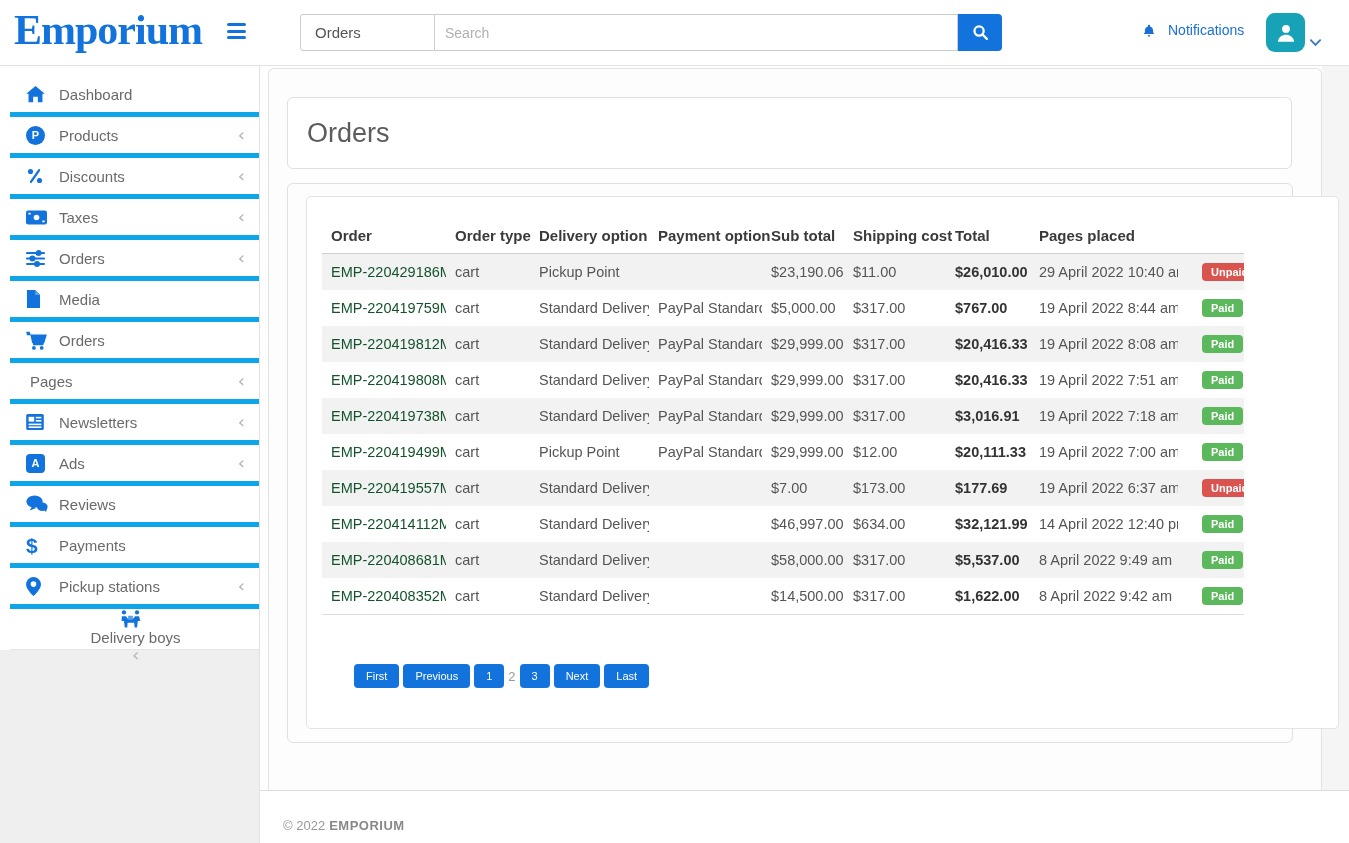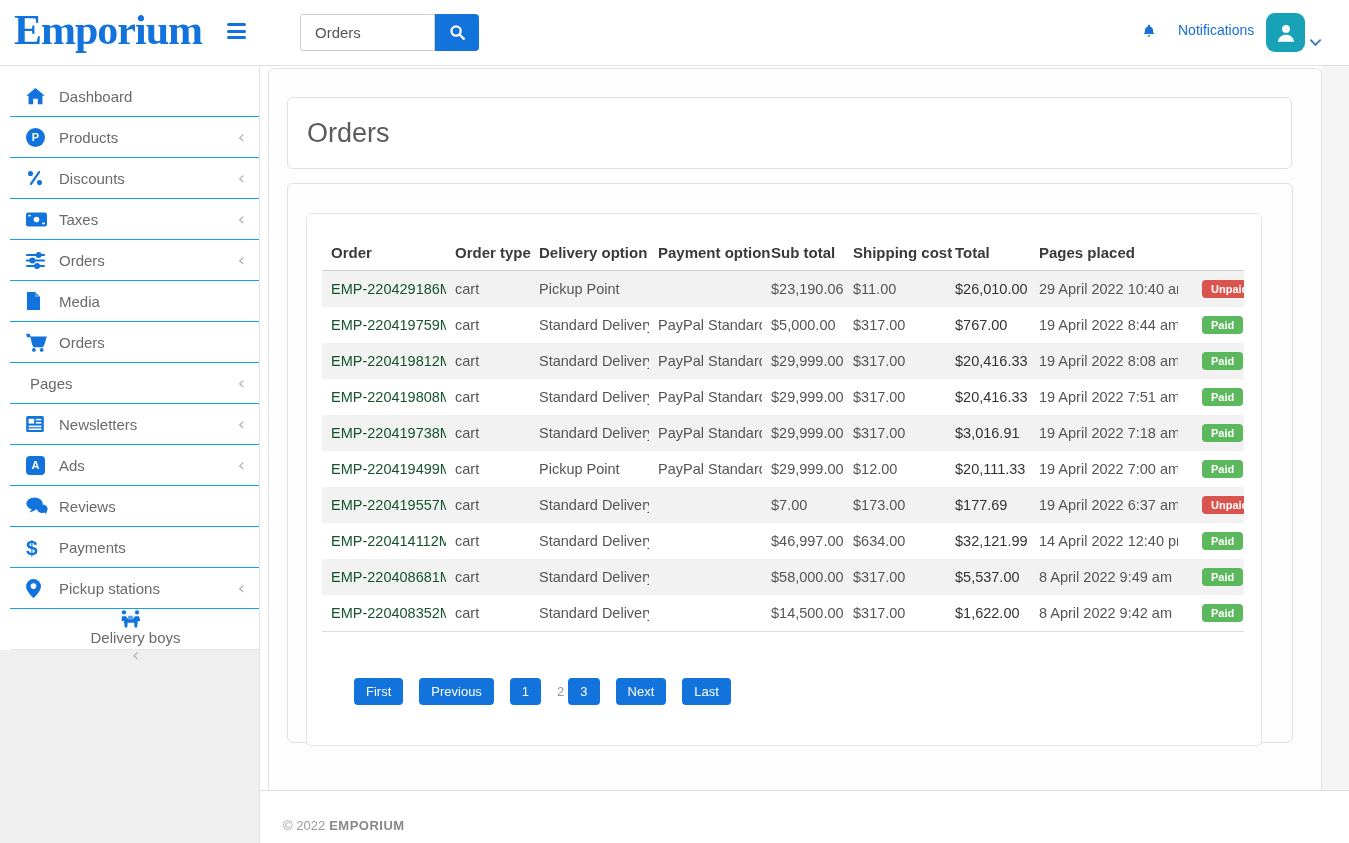--- a/index.html
+++ b/index.html
@@ -12,59 +12,59 @@
   .brand { position:absolute; left:14px; top:6px; font-family:"Liberation Serif", serif; font-weight:bold; font-size:42px; color:#1273dd; letter-spacing:-1px; }
   .hamburger { position:absolute; left:227px; top:23px; width:19px; height:18px; cursor:pointer; }
   .hamburger i { display:block; height:3px; background:#1273dd; border-radius:2px; margin-bottom:3.5px; }
 
   .search-group { position:absolute; left:300px; top:14px; height:37px; display:flex; }
   .search-select { width:135px; height:37px; border:1px solid #ccc; border-radius:3px 0 0 3px; background:#fff; font-size:15px; color:#555; display:flex; align-items:center; padding-left:14px; cursor:pointer; }
   .search-input { width:523px; height:37px; border:1px solid #ccc; border-left:none; font-size:14px; color:#555; padding-left:10px; outline:none; font-family:"Liberation Sans", sans-serif; }
   .search-input::placeholder { color:#b0b0b0; }
   .search-btn { width:44px; height:37px; background:#1273dd; border:none; border-radius:0 4px 4px 0; display:flex; align-items:center; justify-content:center; cursor:pointer; }
 
-  .notif { position:absolute; left:1142px; top:22px; display:flex; align-items:center; gap:22px; color:#1a6fd6; font-size:14px; cursor:pointer; }
+  .notif { position:absolute; left:1142px; top:22px; display:flex; align-items:center; gap:12px; color:#1a6fd6; font-size:14px; cursor:pointer; }
   .avatar { position:absolute; left:1266px; top:13px; width:39px; height:39px; background:#17a2b8; border-radius:9px; display:flex; align-items:center; justify-content:center; cursor:pointer; }
   .avatar-caret { position:absolute; left:1309px; top:38px; cursor:pointer; }
 
   
   .sidebar { position:absolute; left:0; top:66px; width:260px; height:777px; background:#efefef; border-right:1px solid #e2e2e2; }
   .sidebar-nav { background:#fff; padding-top:10px; }
-  .sidebar-item { display:flex; align-items:center; height:41px; padding-left:16px; padding-right:14px; margin-left:10px; border-bottom:1px solid #0ea5e9; cursor:pointer; }
+  .sidebar-item { display:flex; align-items:center; height:41px; padding-left:16px; padding-right:14px; margin-left:10px; border-bottom:5px solid #0ea5e9; cursor:pointer; }
   .sidebar-item:last-child { border-bottom:1px solid #e5e5e5;flex-direction:column; }
   .si-icon { width:24px; height:20px; display:flex; align-items:center; justify-content:flex-start; margin-right:9px; flex:none; }
   .si-label { font-size:15px; color:#6a6a6a; flex:1; white-space:nowrap; }
   .sidebar-item.no-icon .si-label { padding-left:4px; }
   .si-chevron { color:#b3b3b3; font-size:18px; line-height:1; font-family:"DejaVu Sans", sans-serif; }
   .badge-circle { width:19px; height:19px; border-radius:50%; background:#1273dd; color:#fff; font-size:11px; font-weight:bold; display:flex; align-items:center; justify-content:center; }
   .badge-square { width:19px; height:19px; border-radius:4px; background:#1273dd; color:#fff; font-size:11px; font-weight:bold; display:flex; align-items:center; justify-content:center; }
   .glyph-ic { color:#1273dd; font-size:19px; font-weight:bold; line-height:1; }
 
   
   .main-wrapper { position:absolute; left:268px; top:68px; width:1054px; height:722px; background:#fdfdfd; border:1px solid #e2e2e2; border-bottom:none; border-radius:6px 6px 0 0; }
   .scroll-strip { position:absolute; left:1322px; top:66px; width:27px; height:724px; background:#f5f5f5; }
   .title-card { position:absolute; left:287px; top:97px; width:1005px; height:72px; background:#fff; border:1px solid #e0e0e0; border-radius:6px; display:flex; align-items:center; padding-left:19px; }
   .page-title { font-size:27px; color:#5c5c5c; font-weight:400; }
 
   .table-outer { position:absolute; left:287px; top:183px; width:1006px; height:560px; background:#fdfdfd; border:1px solid #e0e0e0; border-radius:6px; }
-  .table-inner { position:absolute; left:18px; top:29px; width:956px; height:533px; background:#fff; border:1px solid #e4e4e4; border-radius:5px; padding:24px 0 0 15px; }
+  .table-inner { position:absolute; left:18px; top:12px; width:1033px; height:533px; background:#fff; border:1px solid #e4e4e4; border-radius:5px; padding:24px 0 0 15px; }
 
   table.orders { border-collapse:collapse; table-layout:fixed; width:922px; font-size:14.5px; color:#555; }
   table.orders th { text-align:left; font-size:15px; color:#3a3a3a; font-weight:bold; padding:6px 8px 9px 9px; border-bottom:1px solid #cfcfcf; white-space:nowrap; }
   table.orders td { padding:9px 8px 9px 9px; white-space:nowrap; overflow:hidden; }
   table.orders tbody tr:nth-child(odd) { background:#f2f2f2; }
   table.orders tbody tr:last-child { border-bottom:1px solid #ddd; }
   td.c-order a { color:#14532d; text-decoration:none; cursor:pointer; }
-  td.c-total { font-weight:normal; color:#333; }
+  td.c-total { font-weight:bold; color:#333; }
   .pill { display:inline-block; font-size:11px; font-weight:bold; color:#fff; padding:4px 9px 3px; border-radius:4px; line-height:1;margin-left:15px; }
   .pill.paid { background:#5cb85c; }
   .pill.unpaid { background:#d9534f; }
 
   .pagination { position:absolute; left:47px; bottom:40px; display:flex; align-items:center; }
-  .page-btn { background:#1273dd; color:#fff; font-size:13px; border:none; border-radius:4px; padding:6px 12px; margin-right:16px; cursor:pointer; font-family:"Liberation Sans", sans-serif; }
+  .page-btn { background:#1273dd; color:#fff; font-size:11px; border:none; border-radius:4px; padding:6px 12px; margin-right:4px; cursor:pointer; font-family:"Liberation Sans", sans-serif; }
   .page-current { color:#999; font-size:13px; margin:0 4px 0 0; }
 
   
   .footer { position:absolute; left:260px; top:790px; width:1089px; height:69px; background:#fff; border-top:1px solid #ddd; display:flex; align-items:center; padding-left:23px; font-size:13px; color:#999; }
   .footer b { color:#888; margin-left:4px; letter-spacing:0.5px; }
 
   svg { display:block; }
 </style>
 </head>
 <body>
@@ -214,20 +214,21 @@
   <div class="topbar">
     <div class="brand">Emporium</div>
     <div class="hamburger">
         <i></i>
         <i></i>
         <i></i>
       </div>
 
     <div class="search-group">
       <div class="search-select">Orders</div>
+      <input class="search-input" placeholder="Search" style="">
       <button class="search-btn">
         <span>
           <svg width="17" height="17" viewBox="0 0 24 24" fill="none" stroke="#fff" stroke-width="3.2" stroke-linecap="round">
               <circle cx="10" cy="10" r="6.5"></circle>
               <line x1="15.2" y1="15.2" x2="21" y2="21"></line>
             </svg>
         </span>
       </button>
     </div>
 

